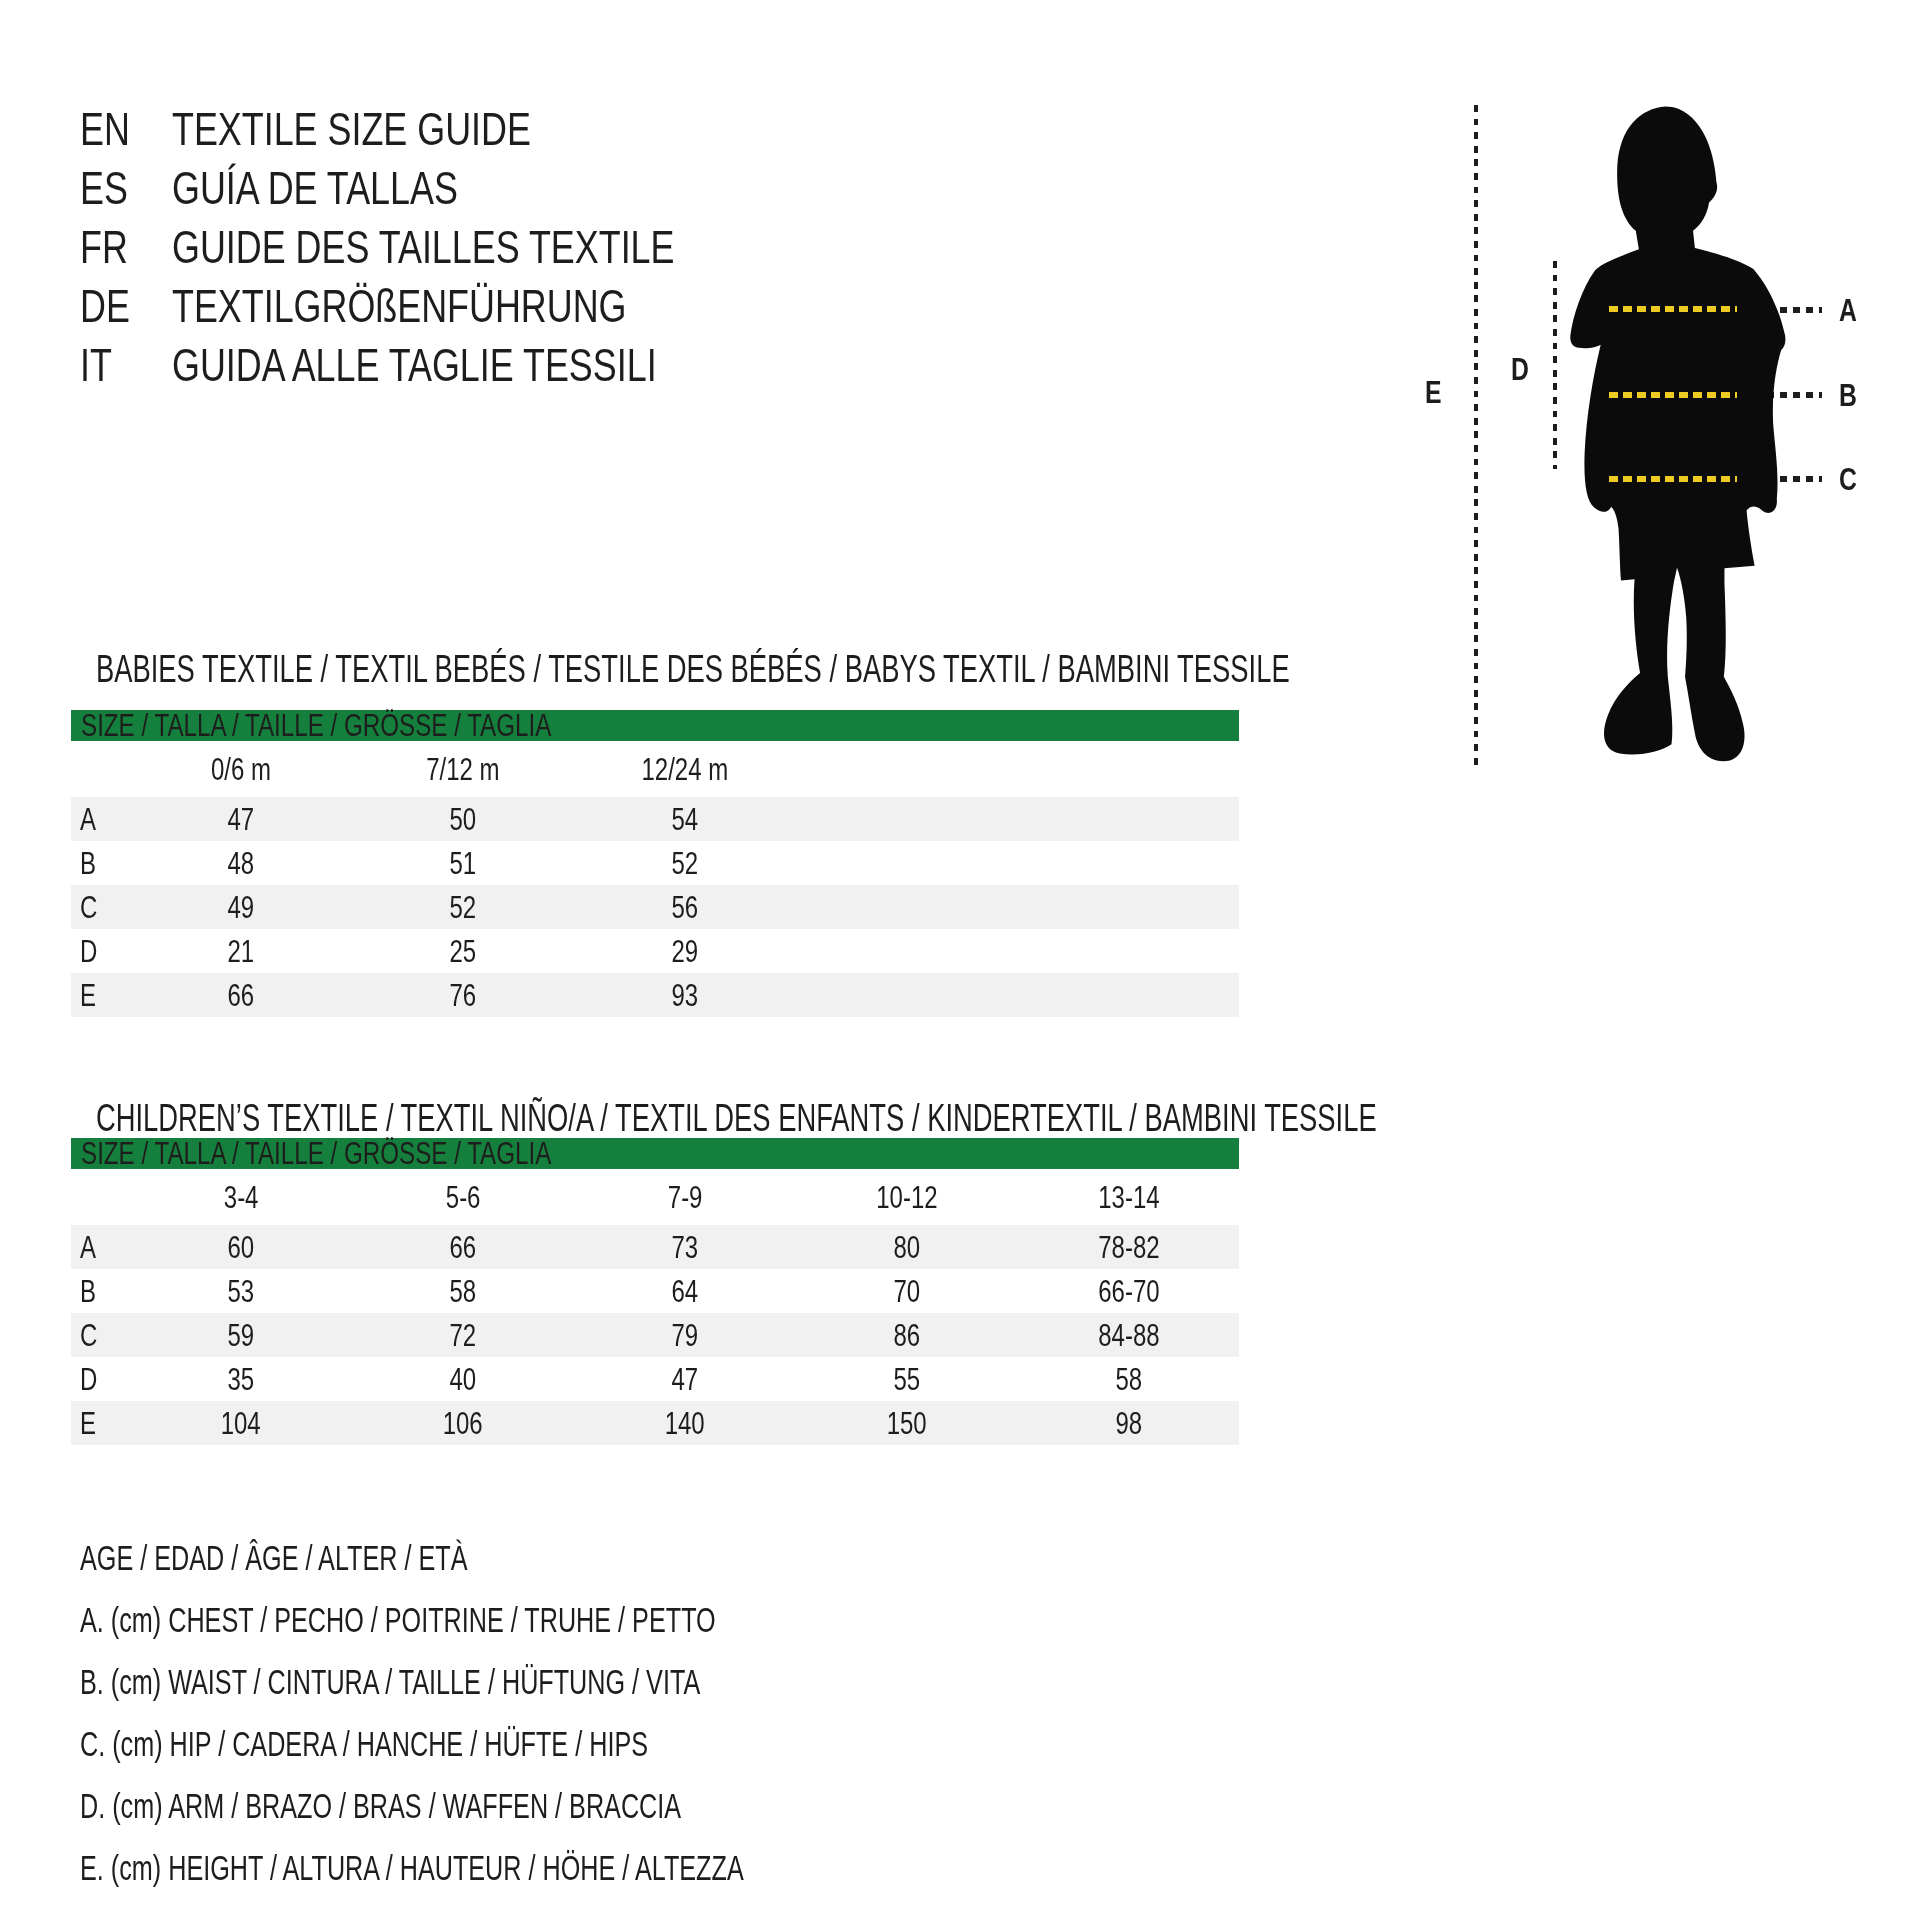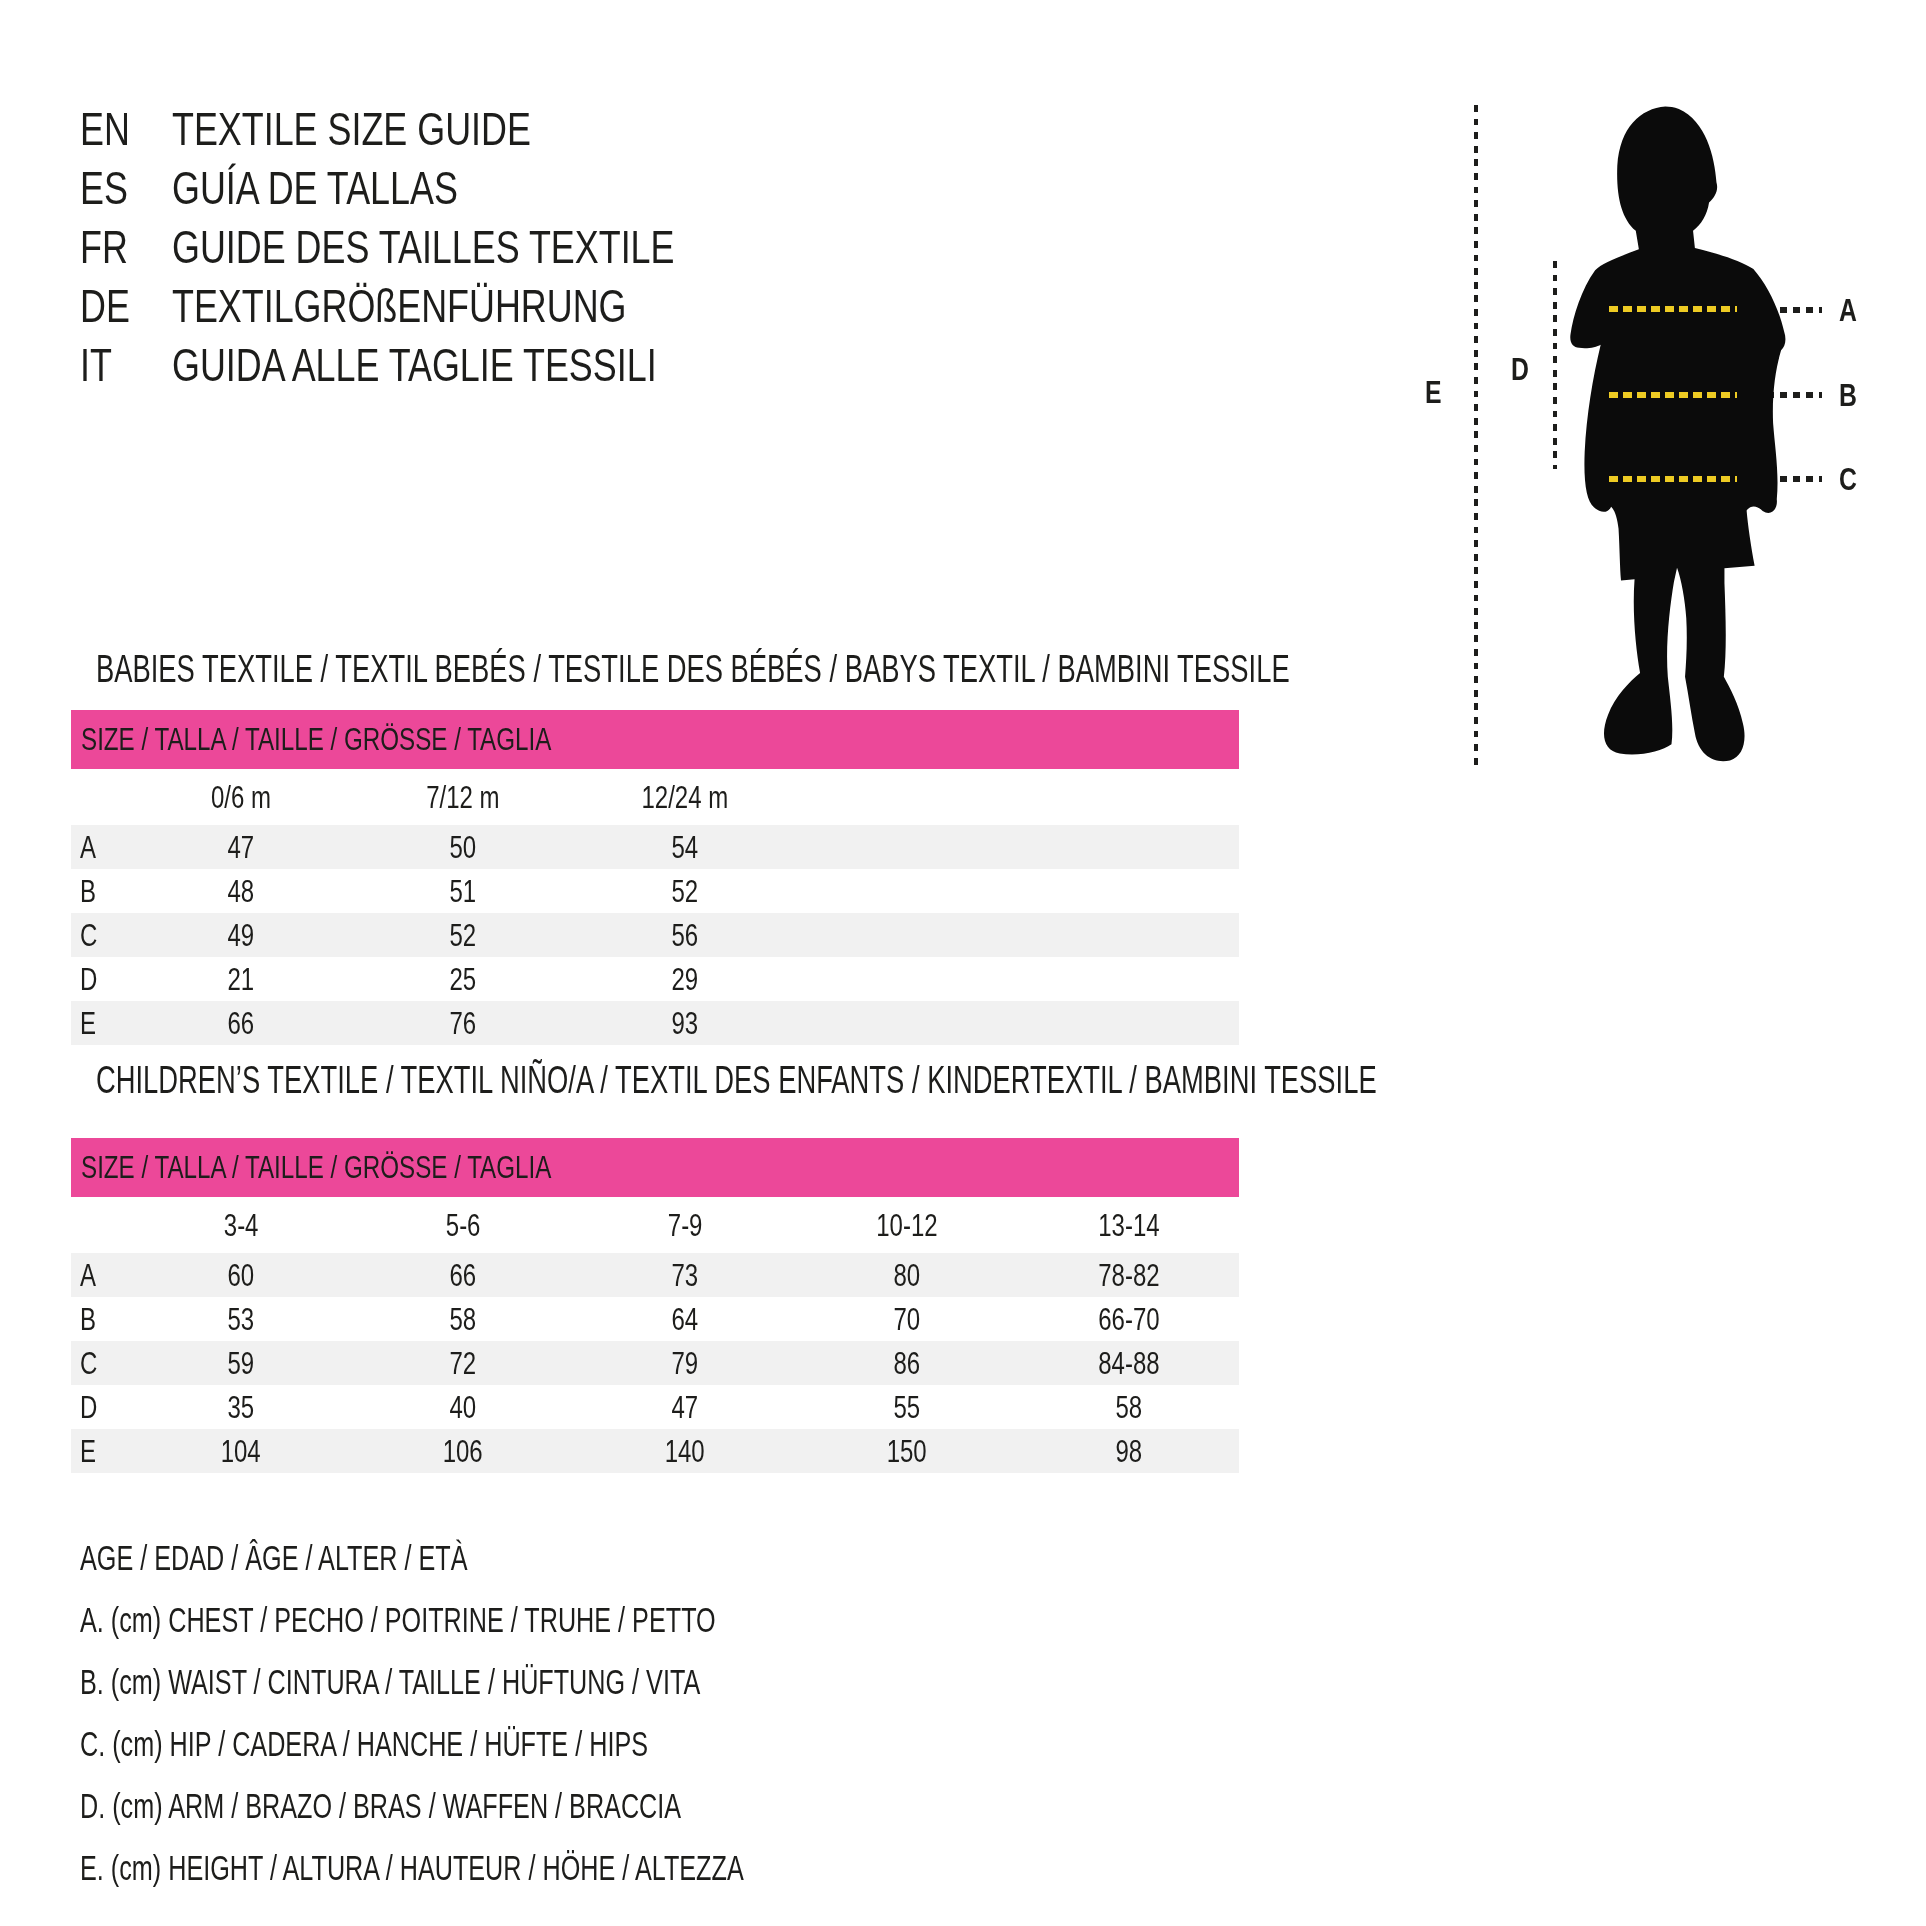--- a/index.html
+++ b/index.html
@@ -31,27 +31,27 @@
   .lbl-a{left:1839px;top:295px;}
   .lbl-b{left:1839px;top:380px;}
   .lbl-c{left:1839px;top:464px;}
   .lbl-d{left:1511px;top:354px;}
   .lbl-e{left:1425px;top:377px;}
 
   
   .section-title{position:absolute;left:80px;font-size:38px;line-height:1.15;margin-left:16px;}
   .section-title .cx{transform:scaleX(.72);}
   .babies-title{top:648px;}
-  .children-title{top:1059px;}
+  .children-title{top:1097px;}
 
   
   .table{position:absolute;left:71px;width:1168px;}
   .babies-table{top:710px;}
   .children-table{top:1138px;}
-  .bar{height:59px;background:#ec4899;display:flex;align-items:center;padding-left:10px;font-size:31px;}
+  .bar{height:31px;background:#15803d;display:flex;align-items:center;padding-left:10px;font-size:31px;}
   .bar .cx{transform:scaleX(.78);}
   .trow{display:grid;align-items:center;font-size:32px;}
   .babies-table .trow{grid-template-columns:59px 222px 222px 222px 1fr;}
   .children-table .trow{grid-template-columns:59px repeat(5,222px);}
   .size-row{height:56px;}
   .data-row{height:44px;}
   .data-row.shaded{background:#f1f1f1;}
   .cell-label{padding-left:9.2px;}
   .cell-val{text-align:center;}
 

